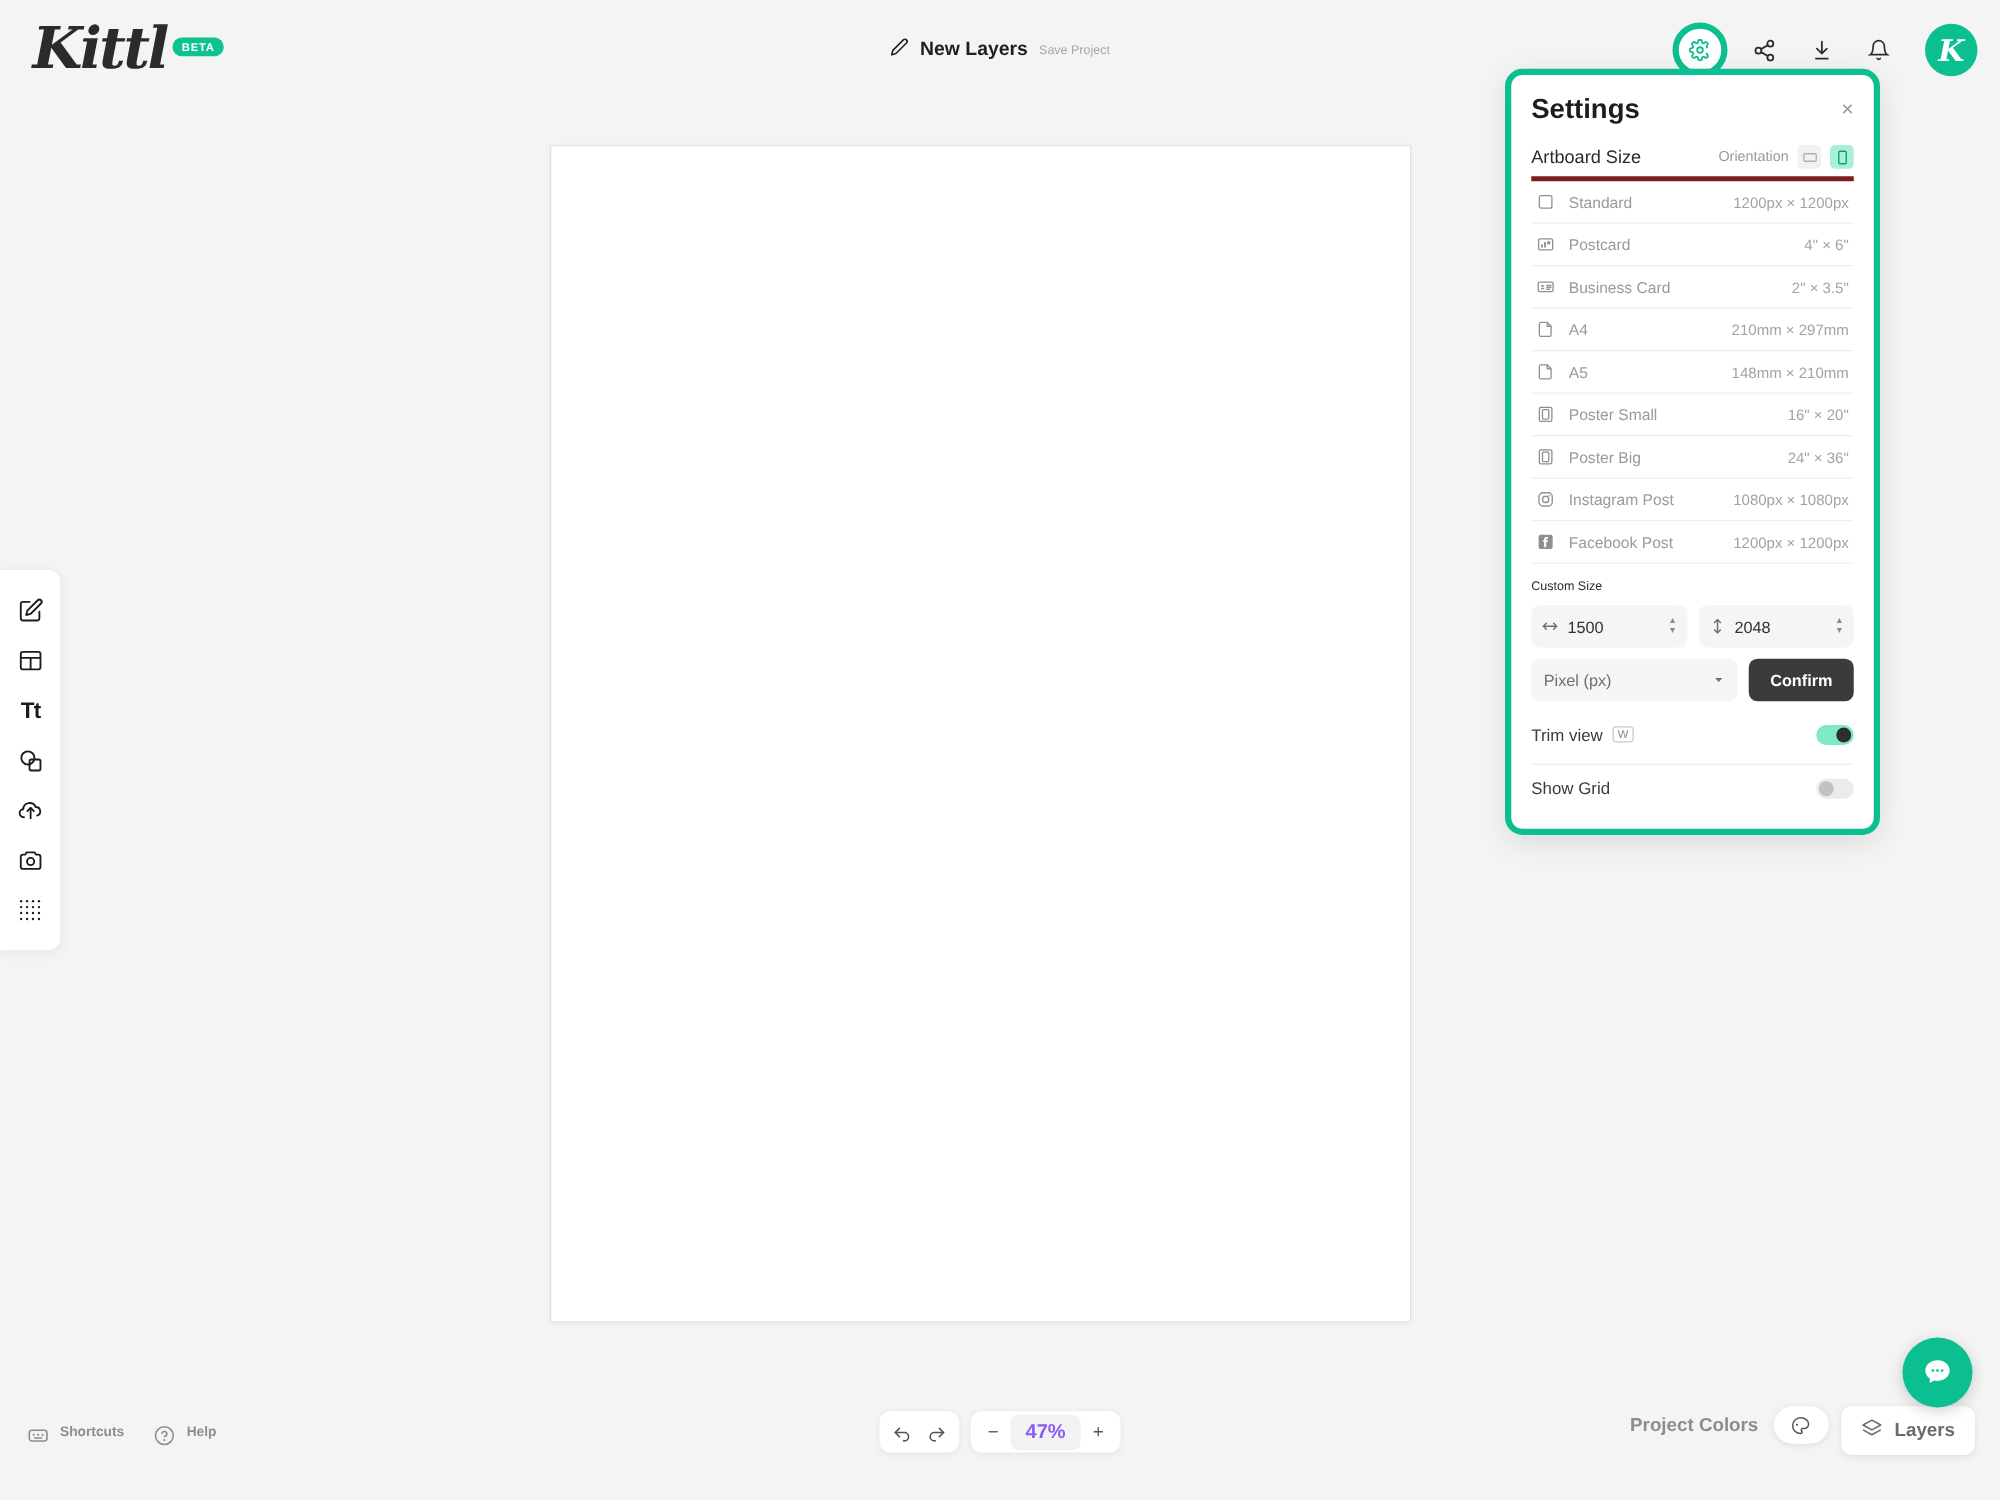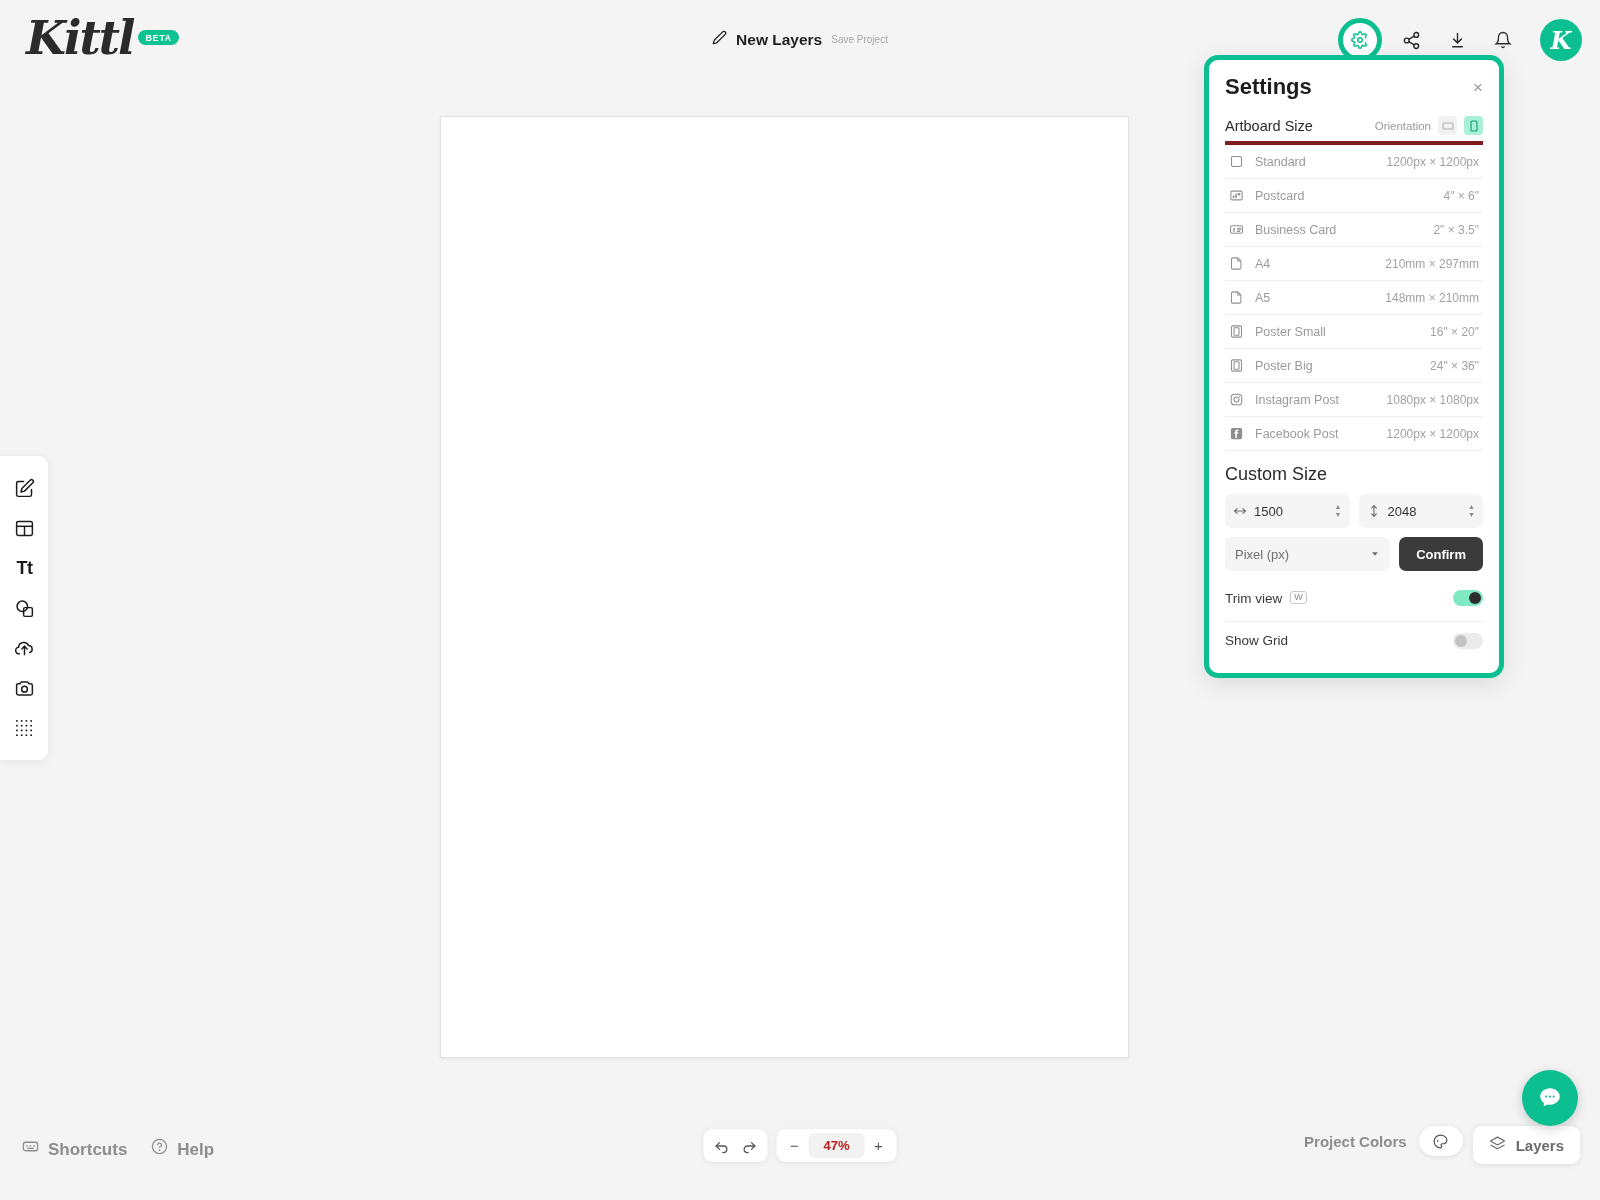--- a/index.html
+++ b/index.html
@@ -84,39 +84,39 @@
     color: #1c1c1c; cursor: pointer;
   }
   .lt-item .tt-label { font-size: 18px; font-weight: 700; letter-spacing: -.5px; }
 
   
   .bottom-left {
     position: absolute; left: 22px; bottom: 40px;
     display: flex; align-items: center; gap: 24px; z-index: 20;
   }
   .bl-item {
-    display: flex; align-items: flex-end; gap: 9px;
-    color: #8d8d8d; font-size: 17px; font-weight: 600; cursor: pointer;
+    display: flex; align-items: flex-start; gap: 9px;
+    color: #8d8d8d; font-size: 11px; font-weight: 600; cursor: pointer;
   }
   .zoom-bar {
     position: absolute; left: 50%; bottom: 38px; transform: translateX(-50%);
     display: flex; align-items: center; gap: 9px; z-index: 20;
   }
   .zb-group {
     background: #fff; border-radius: 9px;
     box-shadow: 0 1px 6px rgba(0,0,0,.08);
     display: flex; align-items: center; height: 33px; padding: 0 4px;
   }
   .zb-btn {
     width: 28px; height: 28px; display: flex; align-items: center; justify-content: center;
     color: #555; cursor: pointer; font-size: 15px;
   }
   .zb-val {
-    min-width: 56px; text-align: center; font-size: 13px;
-    color: #b91c1c; font-weight: 600; background: #f2f2f2;
+    min-width: 56px; text-align: center; font-size: 16px;
+    color: #8b5cf6; font-weight: 600; background: #f2f2f2;
     border-radius: 6px; padding: 5px 6px; cursor: pointer;
   }
   .bottom-right {
     position: absolute; right: 20px; bottom: 36px;
     display: flex; align-items: flex-start; gap: 10px; z-index: 20;
   }
   .proj-colors {
     display: flex; align-items: center; gap: 12px;
     color: #8d8d8d; font-size: 15px; font-weight: 600;
     cursor: pointer;
@@ -170,21 +170,21 @@
     display: flex; align-items: center;
     height: 34px; border-bottom: 1px solid #efefef;
     cursor: pointer; padding: 0 4px;
   }
   .size-item .si-icon {
     width: 26px; display: flex; align-items: center; color: #909090;
   }
   .si-name { font-size: 12.5px; color: #9a9a9a; flex: 1; }
   .si-dim { font-size: 12px; color: #a2a2a2; }
 
-  .custom-title { font-size: 18px; color: #2b2b2b; margin: 13px 0 9px; }
+  .custom-title { font-size: 10px; color: #2b2b2b; margin: 13px 0 9px; }
   .custom-grid { display: flex; gap: 9px; margin-bottom: 9px; }
   .num-field {
     flex: 1; display: flex; align-items: center; gap: 7px;
     background: #f5f5f5; border-radius: 7px; height: 34px; padding: 0 8px;
   }
   .num-field .nf-ico { color: #6e6e6e; display: flex; align-items: center; }
   .num-field .nf-val { flex: 1; font-size: 13px; color: #333; }
   .spin { display: flex; flex-direction: column; gap: 2px; cursor: pointer; color: #8b8b8b; }
   .spin span { font-size: 7px; line-height: 6px; }
   .row2 { display: flex; gap: 9px; }

